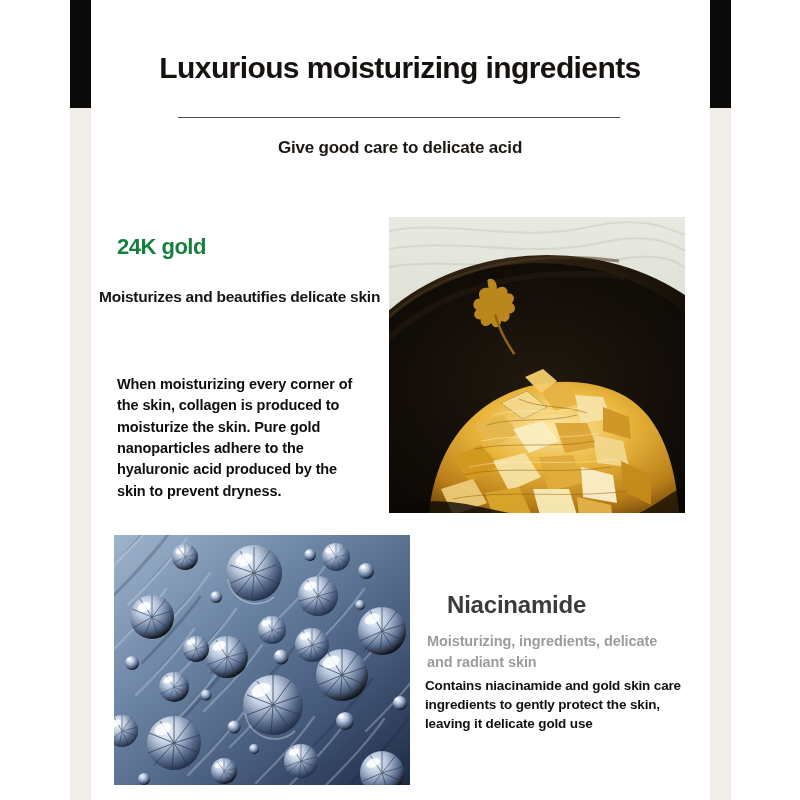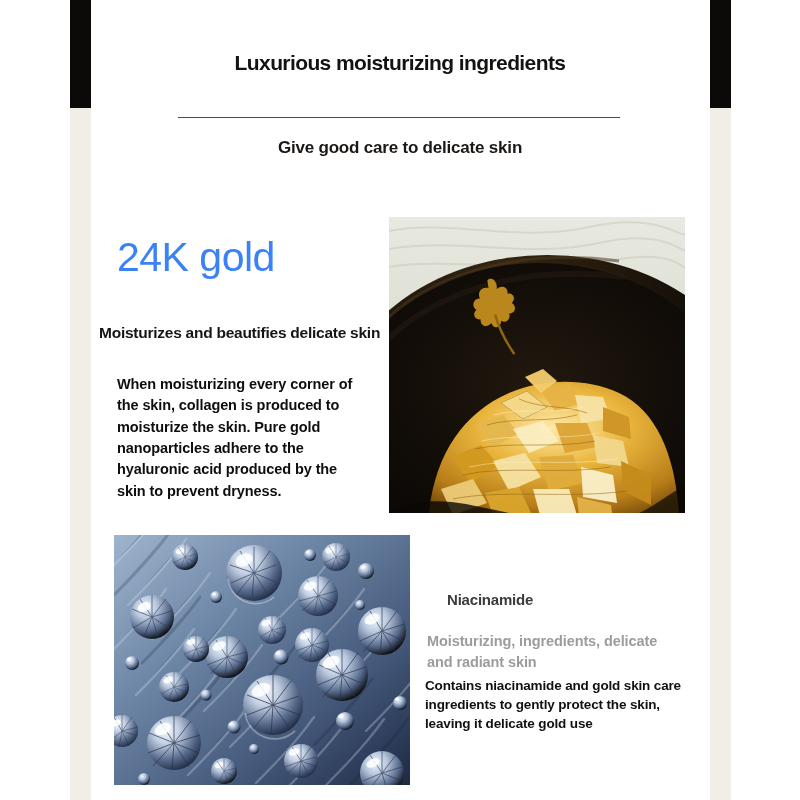--- a/index.html
+++ b/index.html
@@ -36,21 +36,21 @@
     background: #0c0a08;
   }
   #bar-left  { left: 70px; }
   #bar-right { left: 710px; }
   .main-title {
     position: absolute;
     left: 100px;
     top: 50px;
     width: 600px;
     text-align: center;
-    font-size: 21px;
+    font-size: 30px;
     font-weight: bold;
     letter-spacing: -0.6px;
     color: #15120f;
     line-height: 1.2;
     white-space: nowrap;
   }
   .title-rule {
     position: absolute;
     left: 178px;
     top: 117px;
@@ -69,56 +69,55 @@
     letter-spacing: -0.2px;
     color: #1b1714;
     white-space: nowrap;
   }
 
   
   .gold-heading {
     position: absolute;
     left: 117px;
     top: 234px;
-    font-size: 41px;
-    font-weight: normal;
+    font-size: 22px;
+    font-weight: bold;
     letter-spacing: -0.5px;
-    color: #3b82f6;
+    color: #15803d;
     white-space: nowrap;
   }
   .gold-subheading {
     position: absolute;
     left: 99px;
     top: 288px;
     font-size: 15.5px;
     font-weight: bold;
     letter-spacing: -0.25px;
     color: #181513;
     white-space: nowrap;
-    margin-top: 36px;
   }
   .gold-body {
     position: absolute;
     left: 117px;
     top: 330px;
     width: 252px;
     font-size: 14.5px;
     font-weight: bold;
     line-height: 1.47;
     letter-spacing: -0.1px;
     color: #100e0c;
     margin-top: 44px;
   }
 
   
   .nia-heading {
     position: absolute;
     left: 447px;
     top: 591px;
-    font-size: 15px;
+    font-size: 24px;
     font-weight: bold;
     letter-spacing: -0.2px;
     color: #3b3b3d;
     white-space: nowrap;
     text-align: center;
   }
   .nia-subheading {
     position: absolute;
     left: 427px;
     top: 631px;
@@ -167,21 +166,21 @@
 
   <div class="edge-bar" id="bar-left">
     <div class="bar-top"></div>
   </div>
   <div class="edge-bar" id="bar-right">
     <div class="bar-top"></div>
   </div>
 
   <div class="main-title">Luxurious moisturizing ingredients</div>
   <div class="title-rule"></div>
-  <div class="sub-title">Give good care to delicate skin</div>
+  <div class="sub-title">Give good care to delicate acid</div>
 
   <div class="gold-heading">24K gold</div>
   <div class="gold-subheading">Moisturizes and beautifies delicate skin</div>
   <div class="gold-body">When moisturizing every corner of the skin, collagen is produced to moisturize the skin. Pure gold nanoparticles adhere to the hyaluronic acid produced by the skin to prevent dryness.</div>
 
   <div class="photo" id="photo-gold">
     <svg viewBox="0 0 296 296" preserveAspectRatio="none">
       <defs>
         <linearGradient id="clothG" x1="0" y1="0" x2="0" y2="1">
           <stop offset="0%" stop-color="#e8e9e0"></stop>

